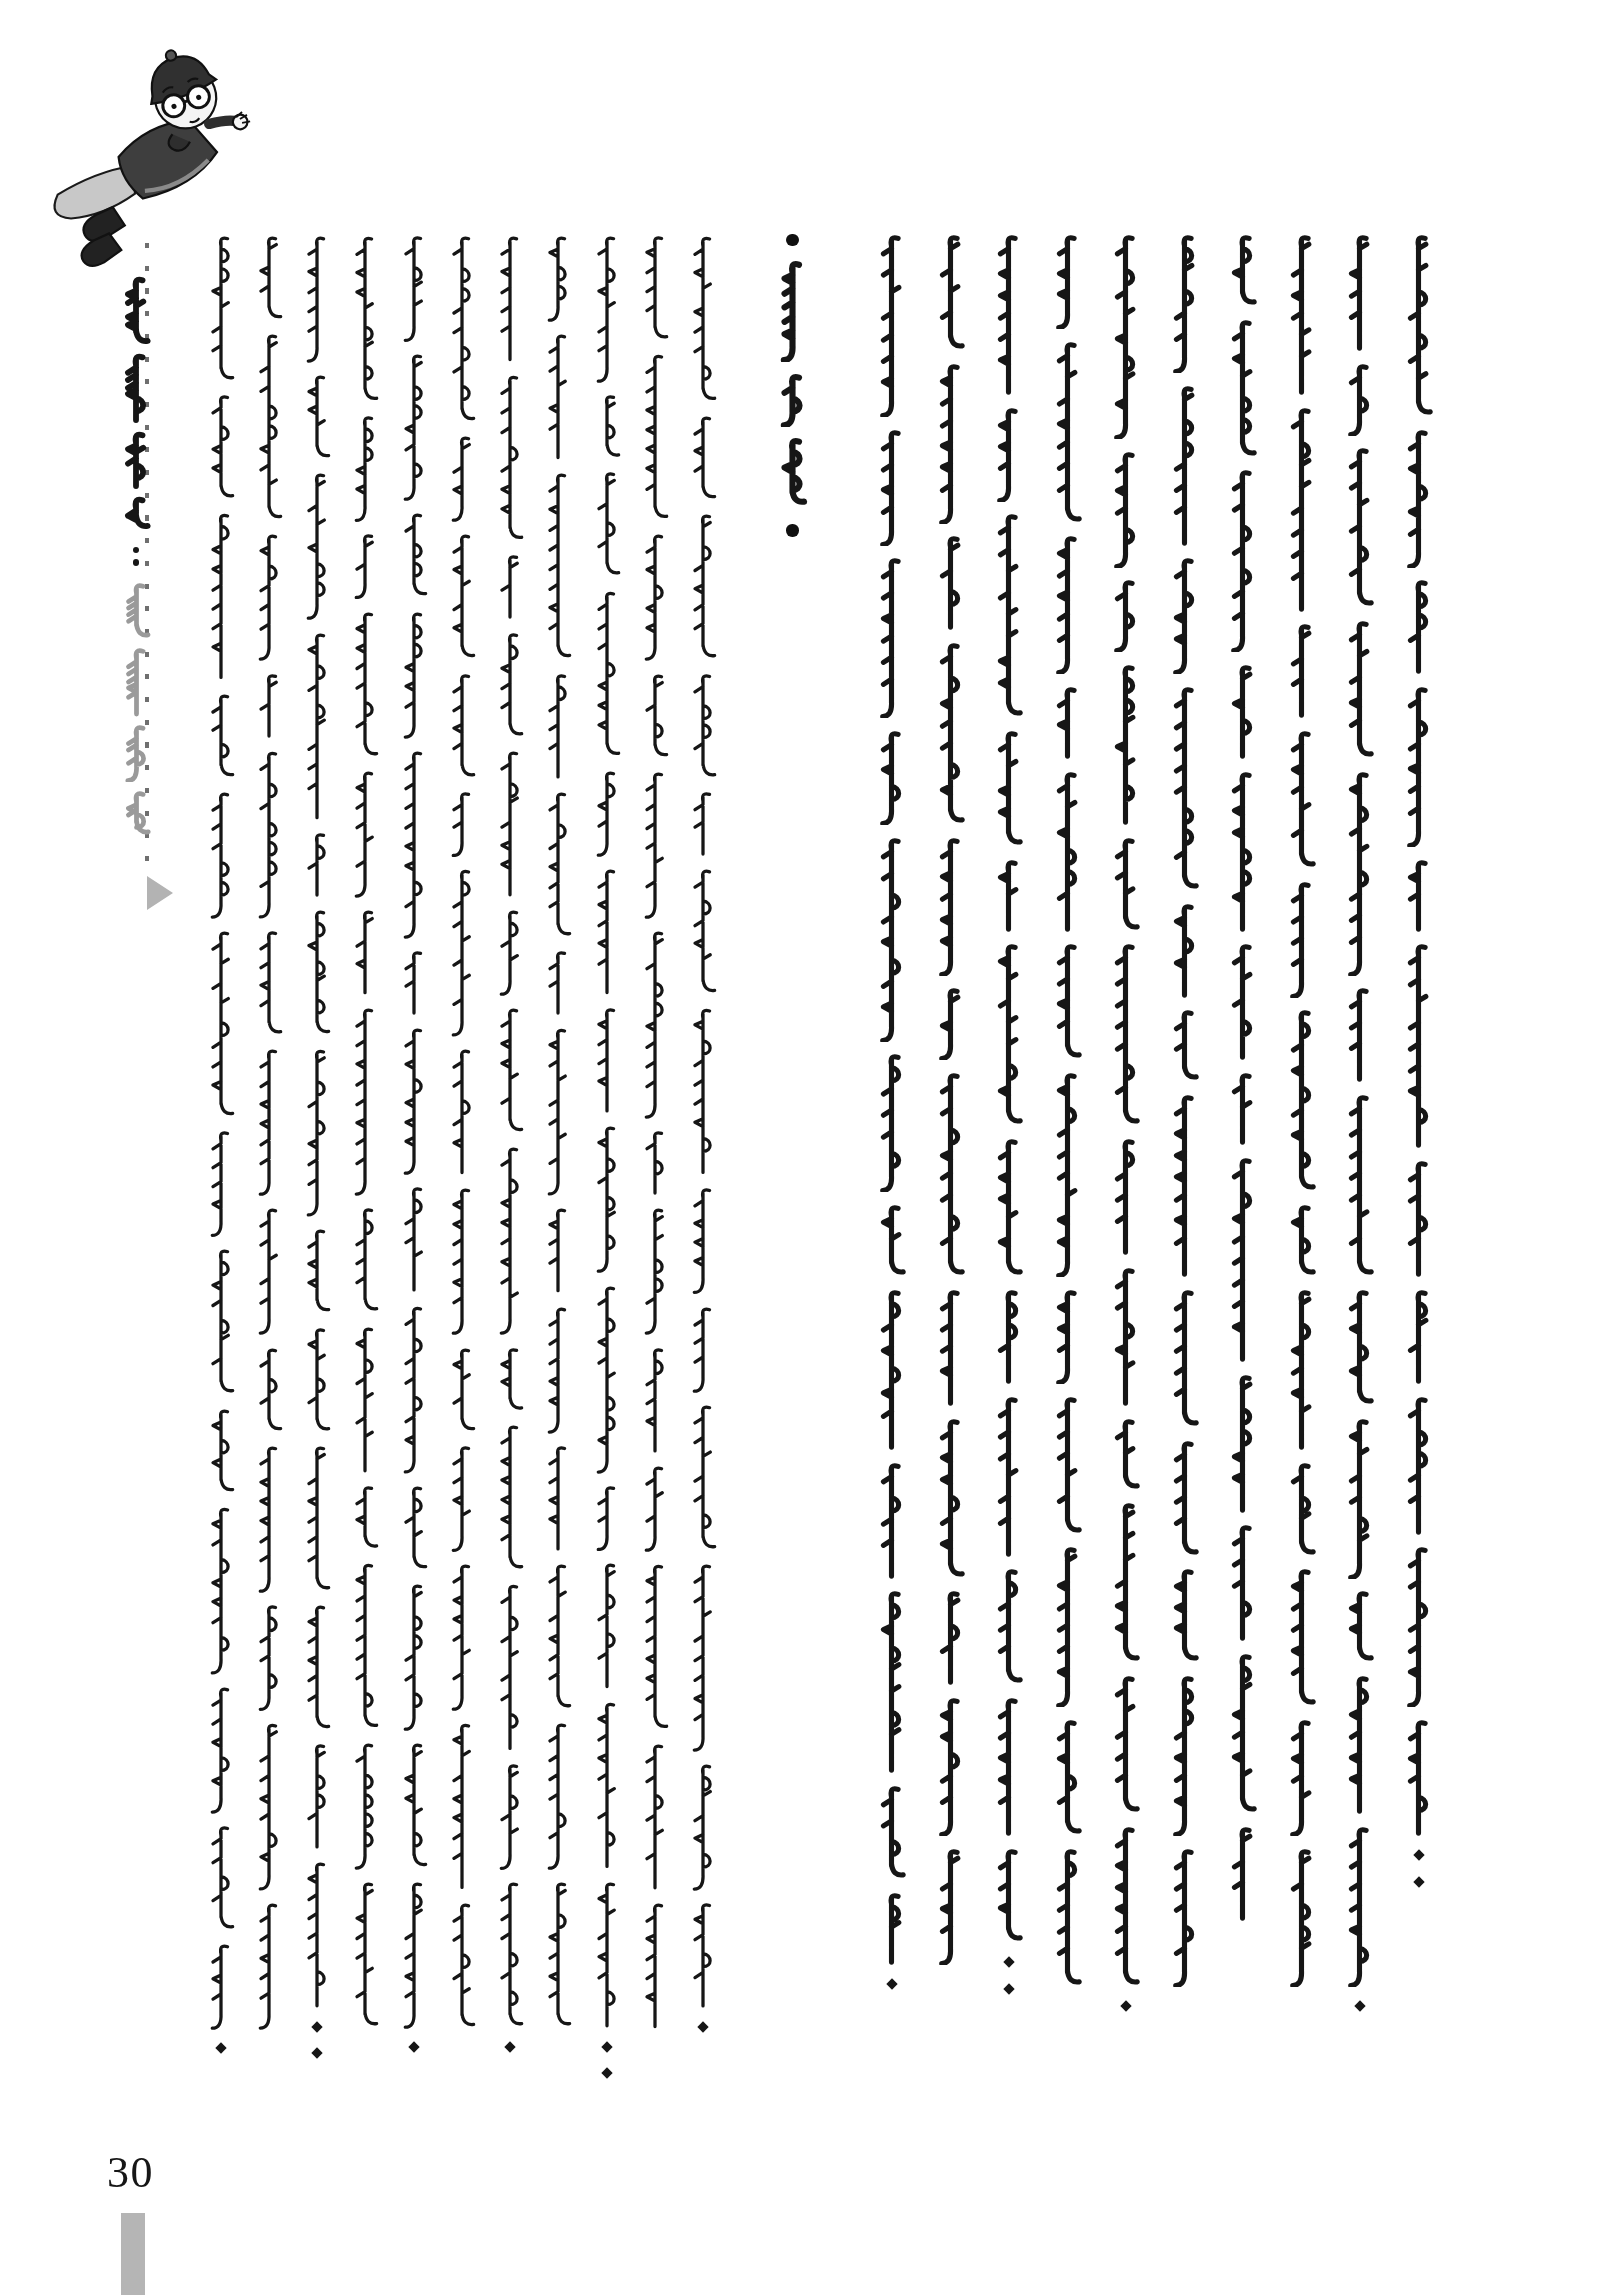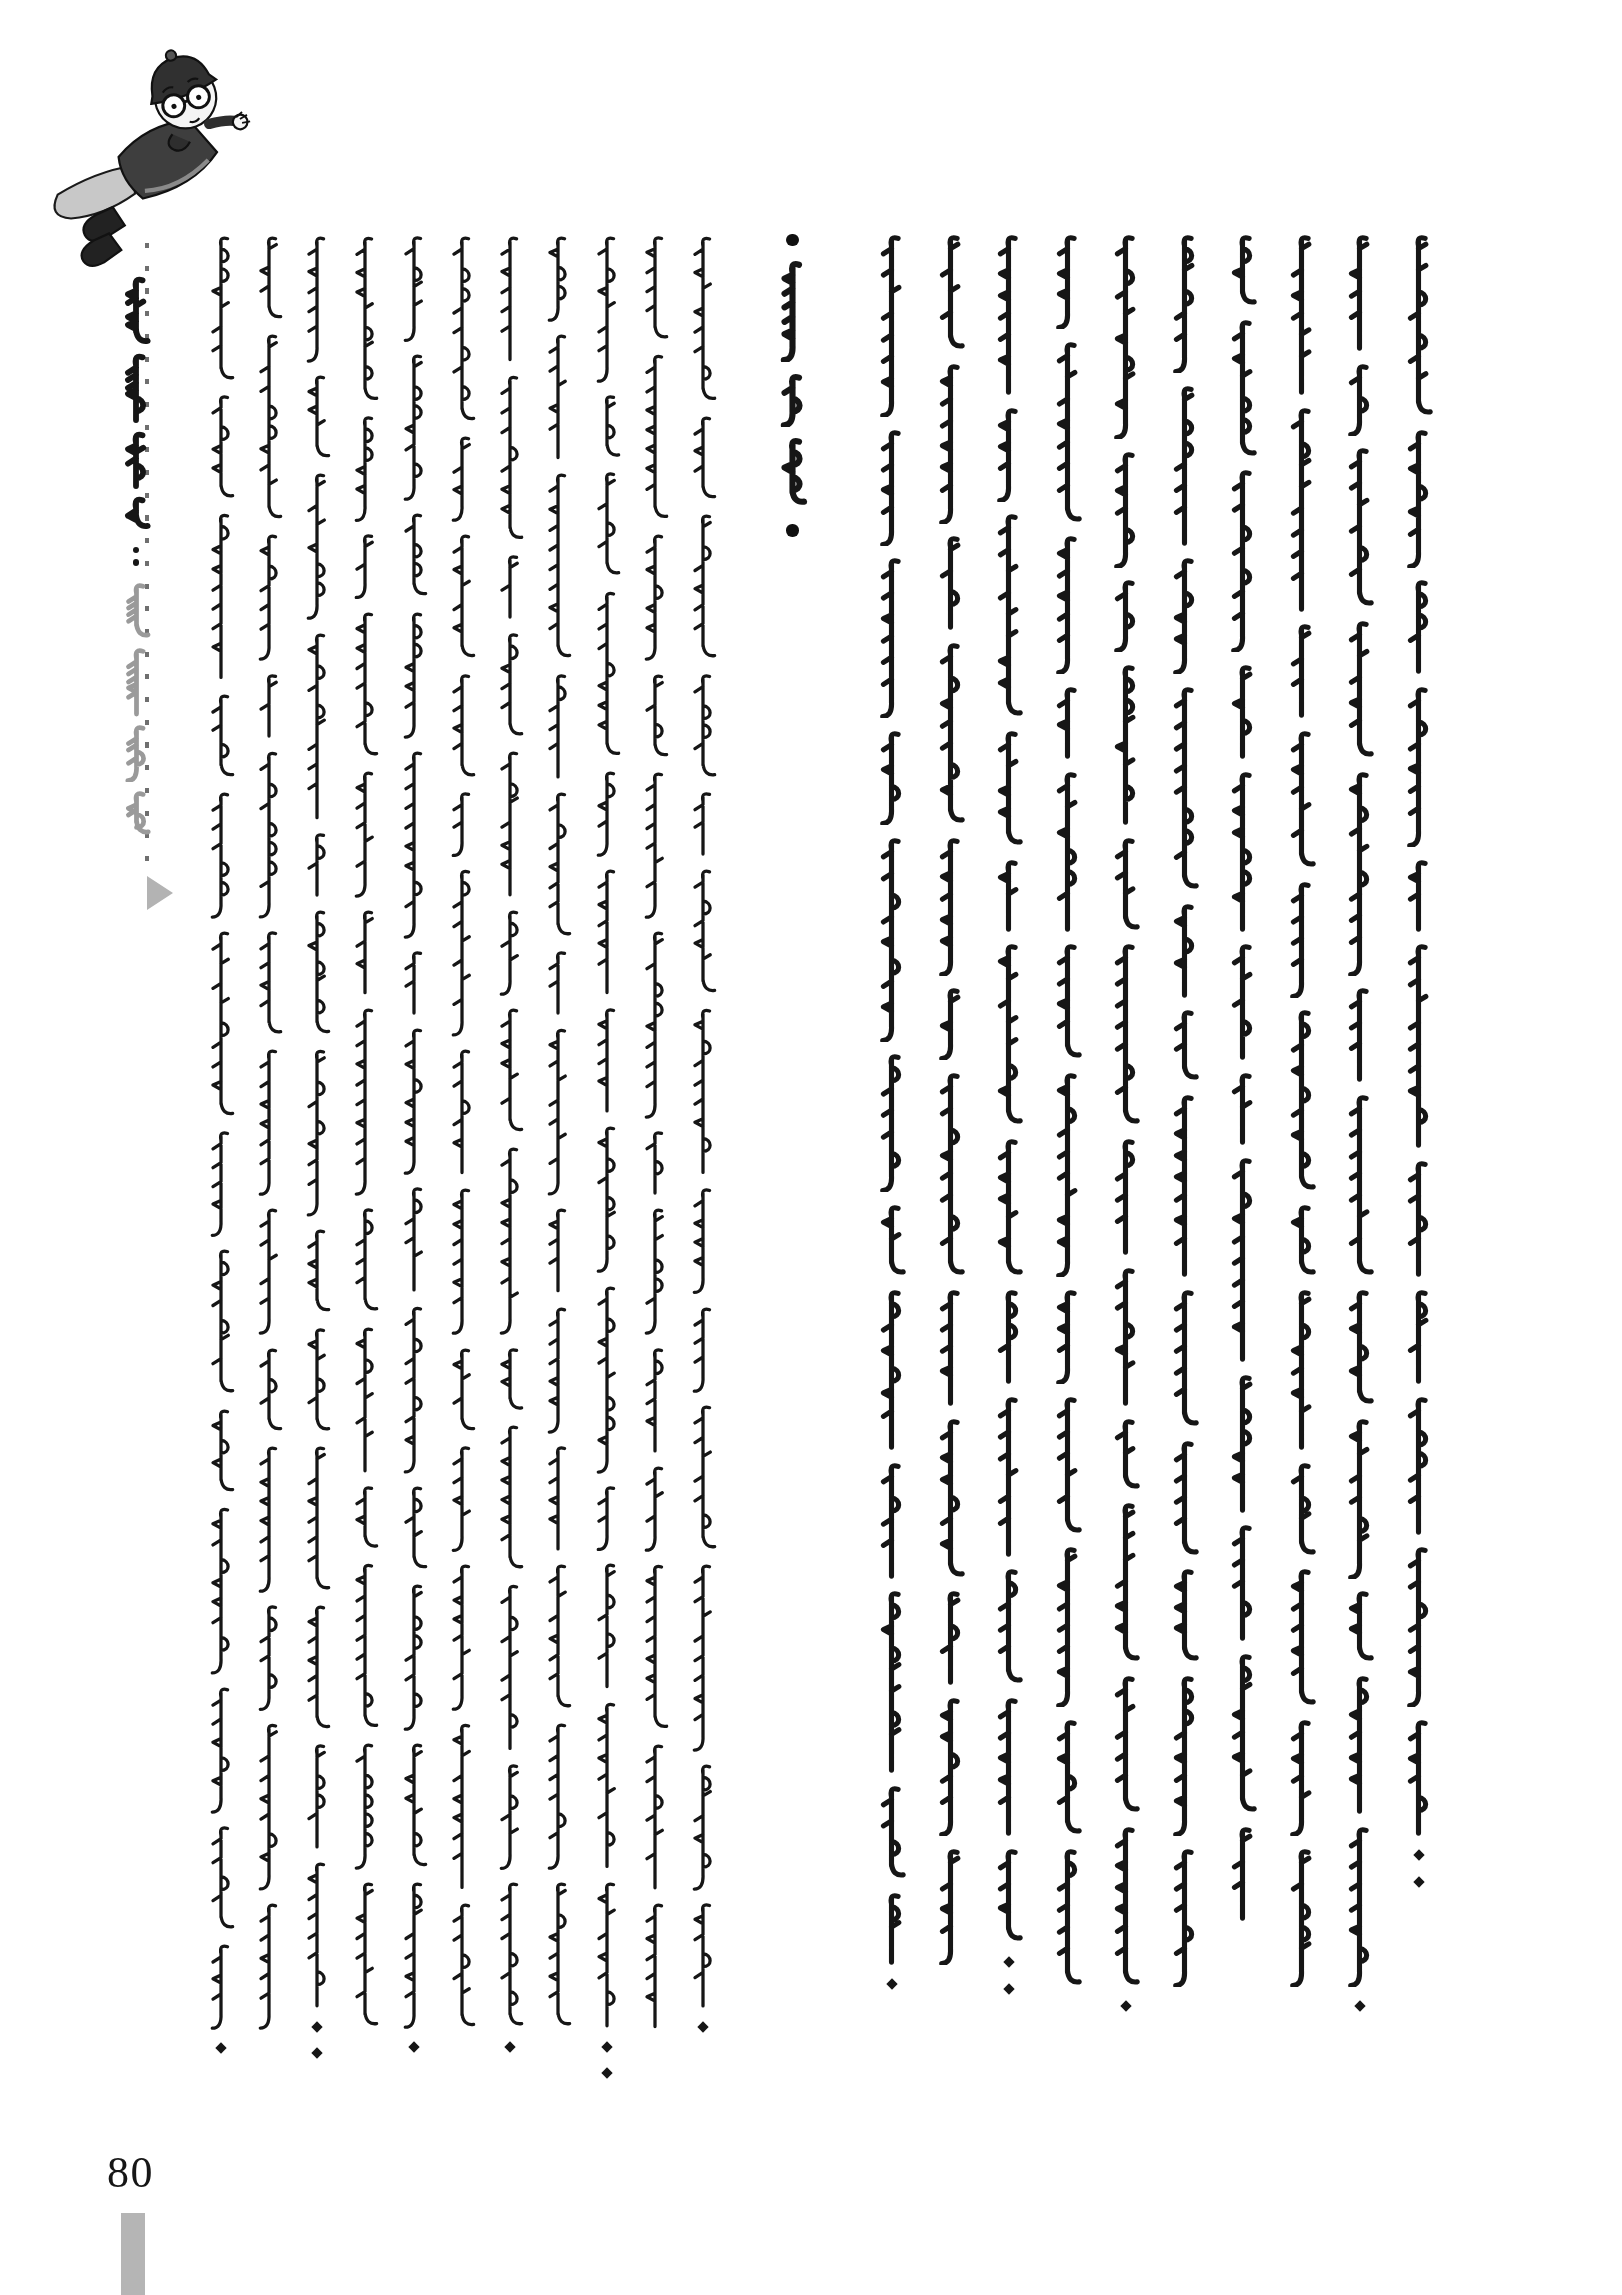--- a/index.html
+++ b/index.html
@@ -943,16 +943,16 @@
         </svg>
         <svg width="31" height="58" viewBox="0 0 42 80">
           <path d="M30,6 Q18,2 21,16 M21,10 L21,60 M21,20 l-11,7 M21,29 l-11,7 M21,38 c13,2 13,18 0,18 M21,47 l-11,7 M21,58 Q22,78 9,78" fill="none" stroke="#9a9a9a" stroke-width="6.5" stroke-linecap="round" stroke-linejoin="round"></path>
         </svg>
         <svg width="31" height="47" viewBox="0 0 42 64">
           <path d="M30,6 Q18,2 21,16 M21,10 L21,44 M21,20 l-11,5 l11,6 M21,27 l-11,7 M21,33 c13,2 13,18 0,18 M21,42 Q23,59 37,57" fill="none" stroke="#9a9a9a" stroke-width="6.5" stroke-linecap="round" stroke-linejoin="round"></path>
         </svg>
       </div>
     </div>
 
-  <div class="page-number">80</div>
+  <div class="page-number">30</div>
   <div class="edge-tab"></div>
 </div>
 
 
 </body></html>

